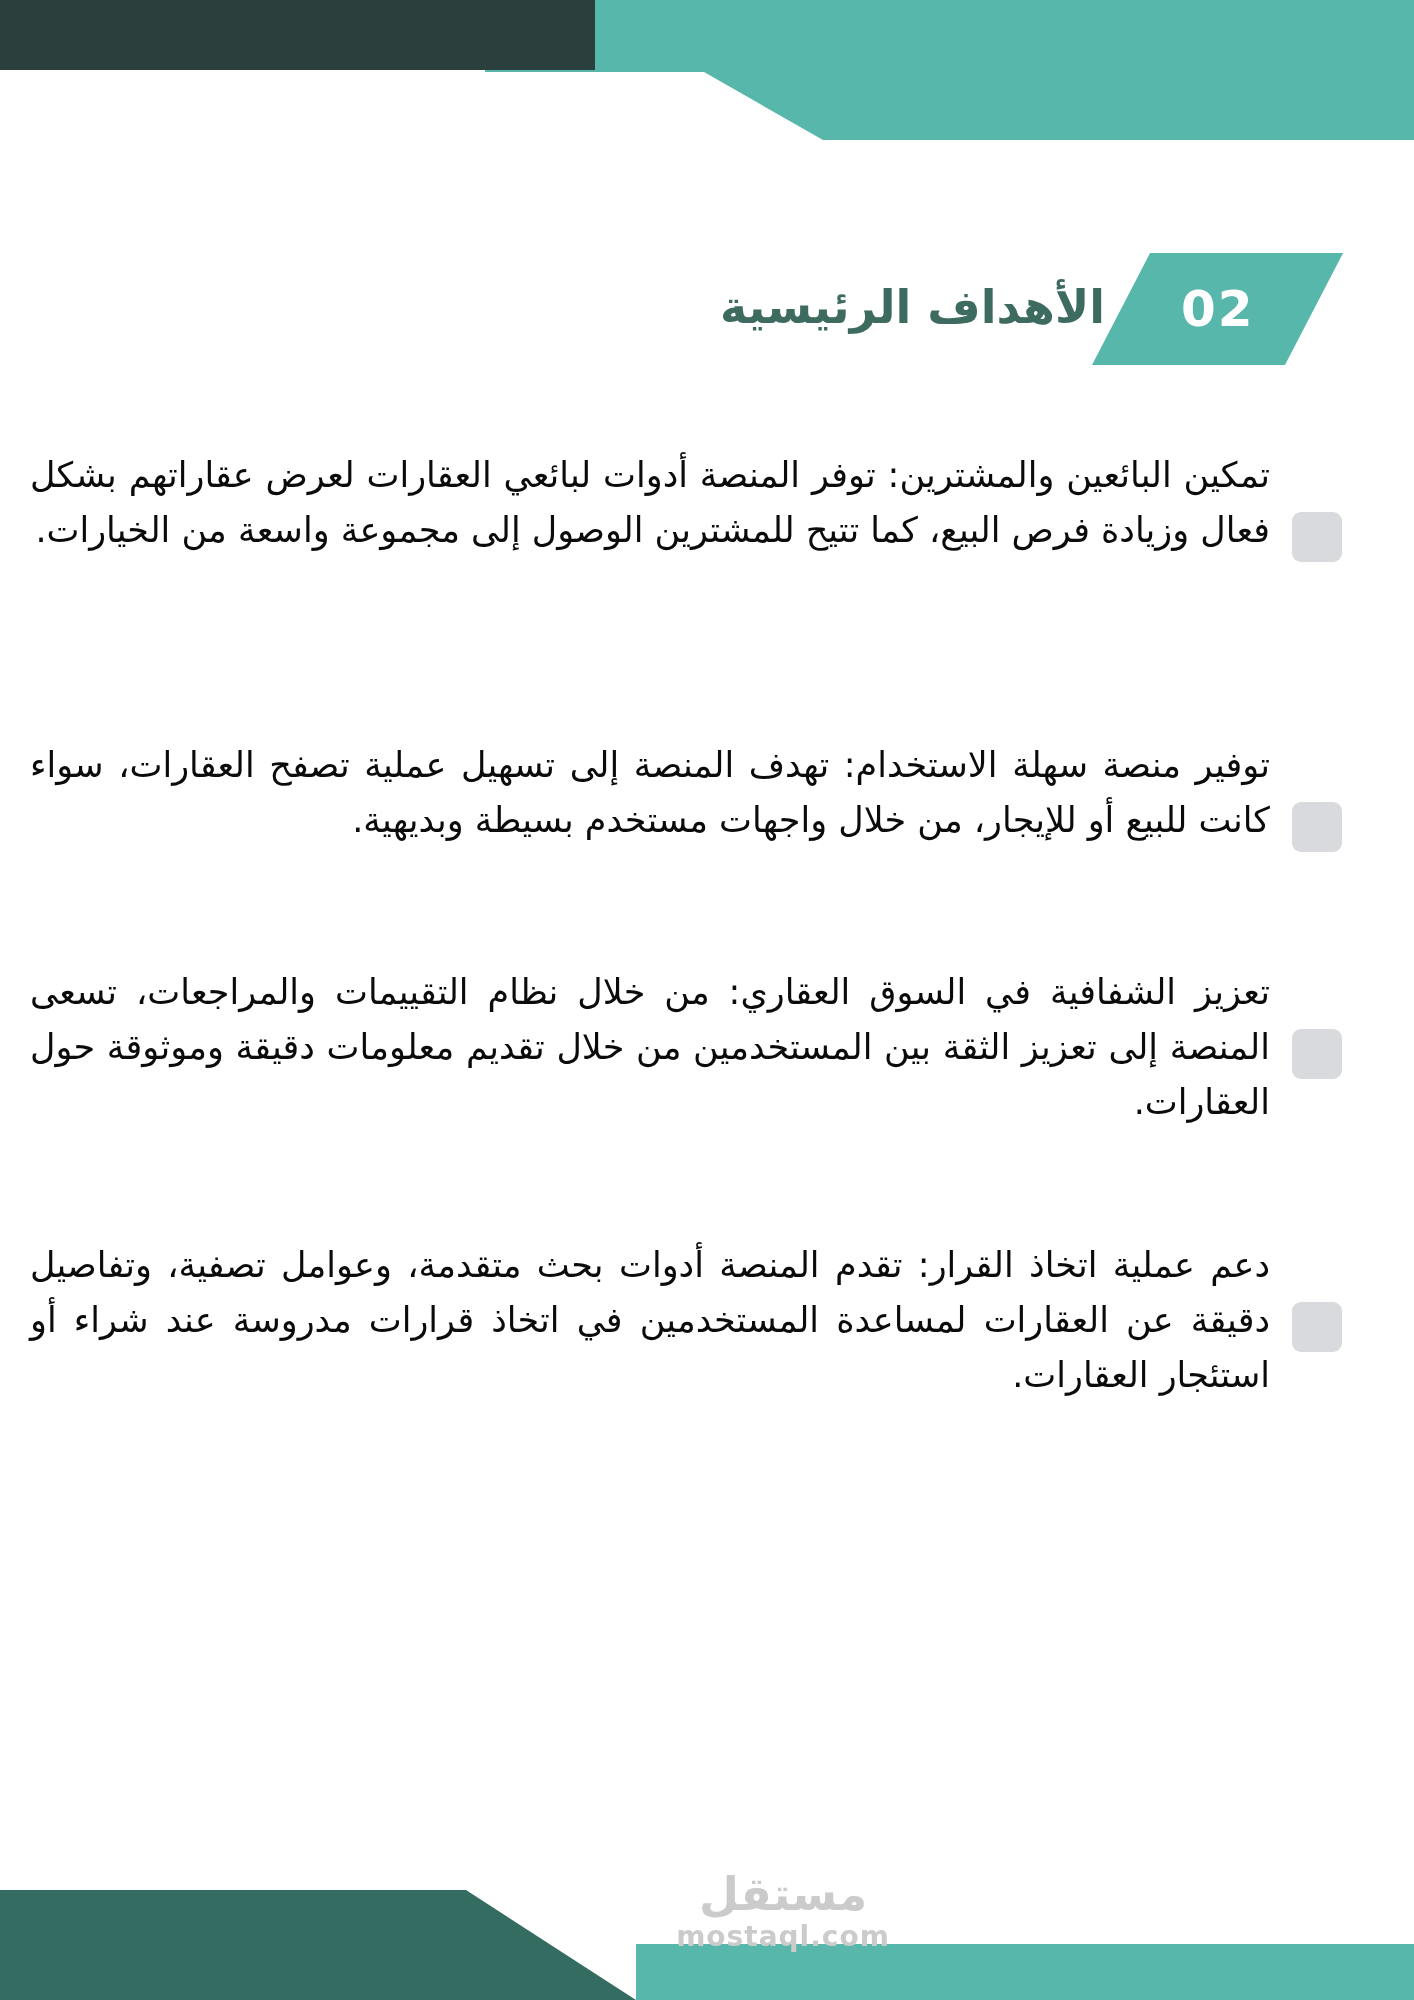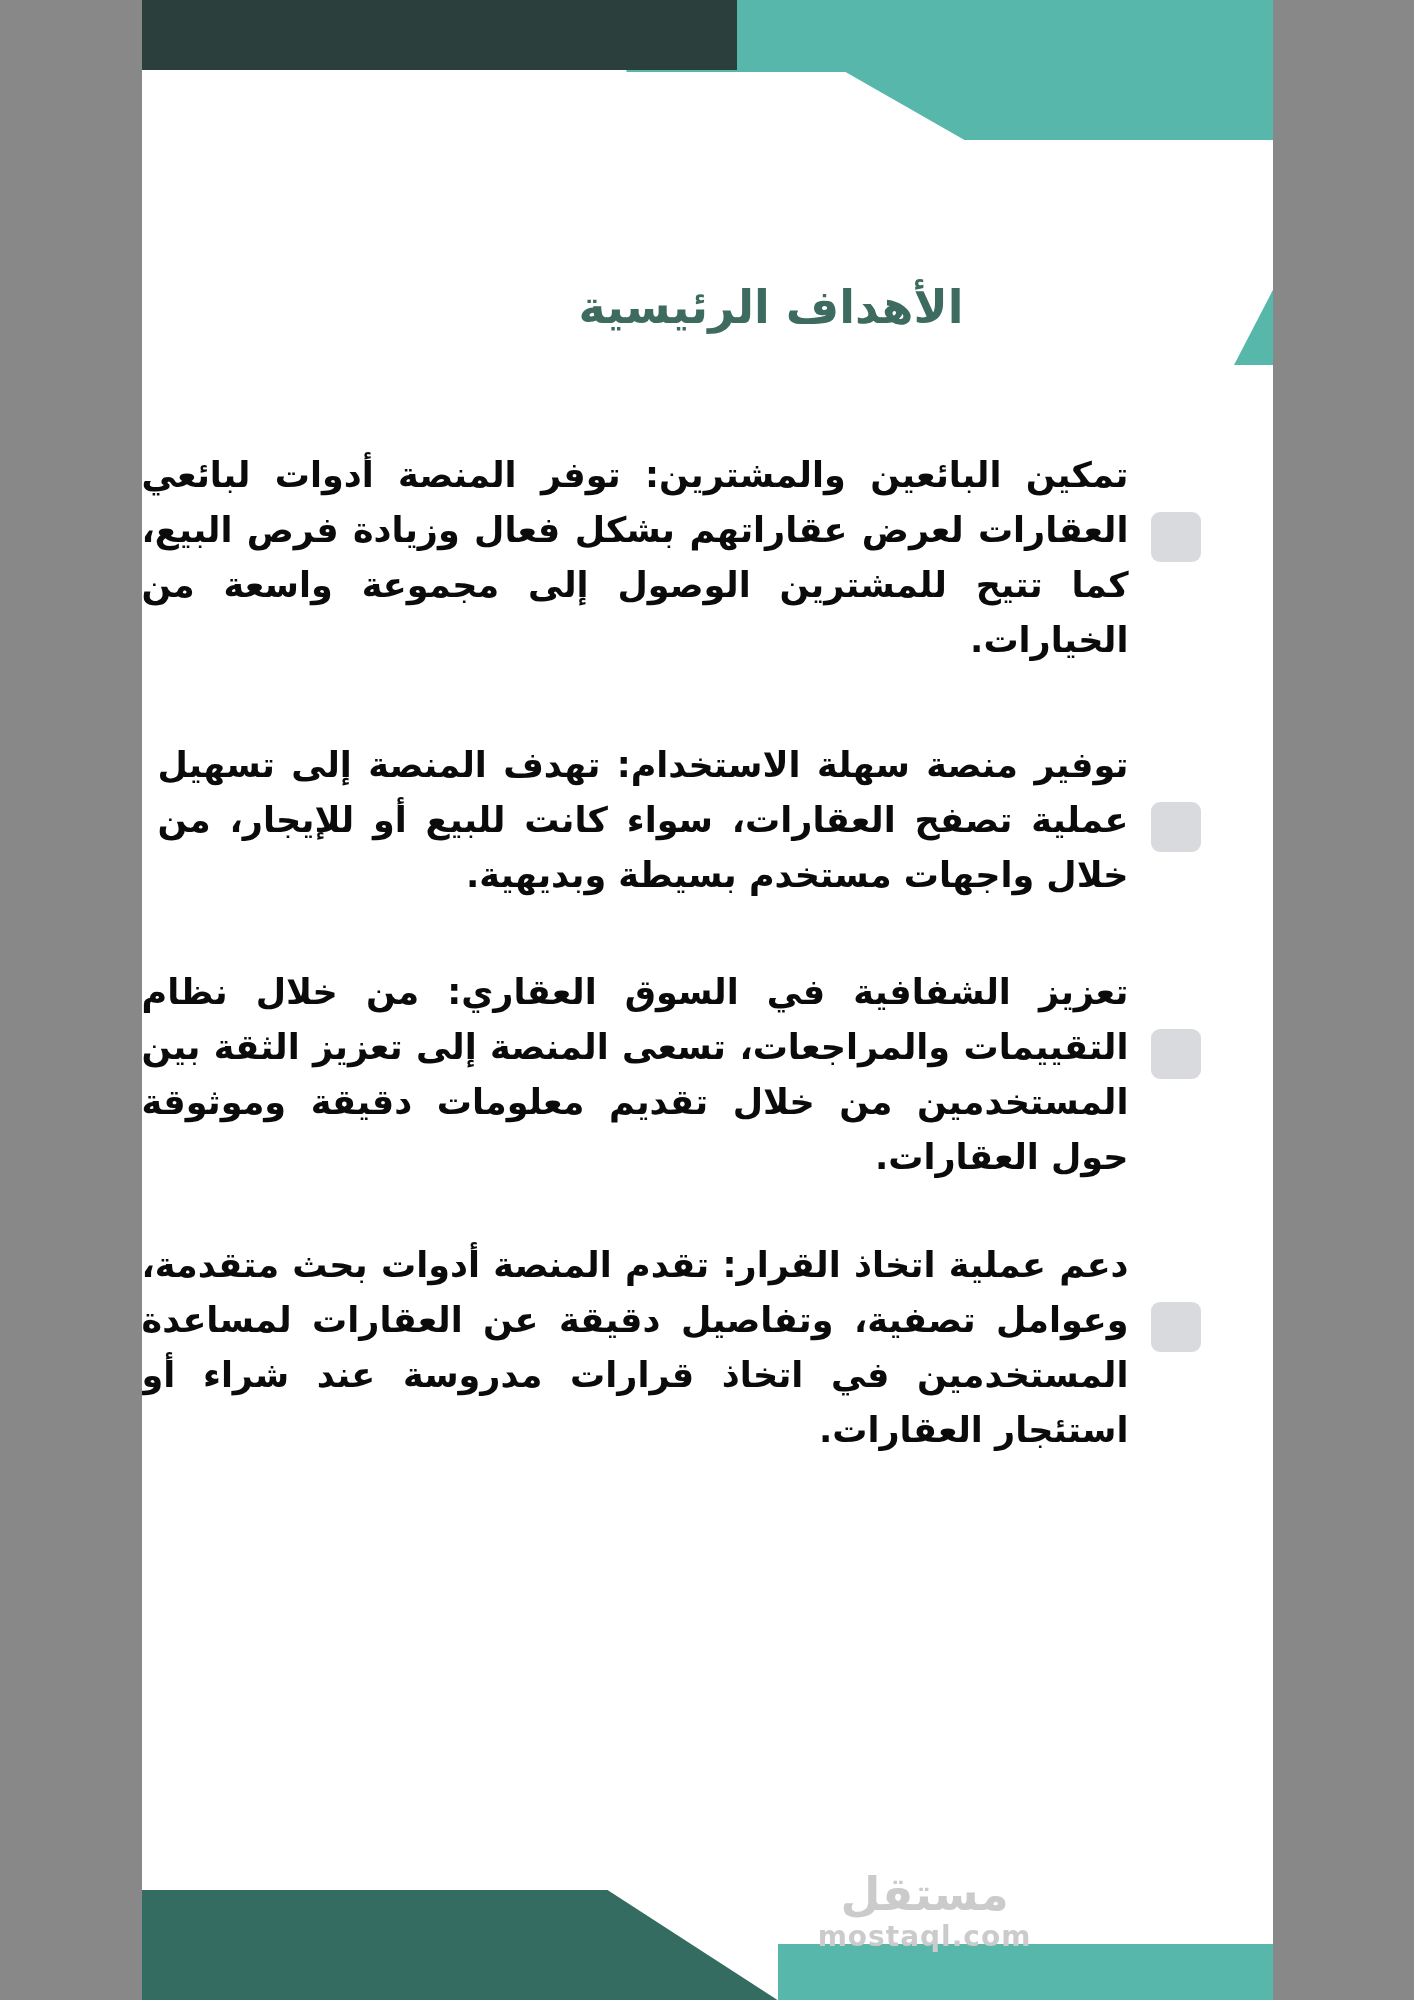--- a/index.html
+++ b/index.html
@@ -8,21 +8,21 @@
     --green-shape: #346C62;
     --title-color: #3E6B5F;
     --text-color: #0B0B0B;
     --bullet-color: #D8DADD;
     --badge-text: #FFFFFF;
     --watermark-color: #CBCBCB;
   }
   html,body{margin:0;padding:0;background:#888;}
   .page{
     position:relative;
-    width:1131px;height:2000px;
+    width:1414px;height:2000px;
     margin:0 auto;
     background:#ffffff;
     overflow:hidden;
     font-family:"DejaVu Sans", sans-serif;
     direction:rtl;
   }
   
   .decor-top-teal{
     position:absolute;top:0;left:0;width:1414px;height:140px;
     background:var(--teal);
@@ -67,21 +67,21 @@
     border-radius:9px;
     margin-left:22px;
     margin-top:64px;
   }
   .objective-text{
     flex:0 1 1240px;
     max-width:1240px;
     margin:0;
     font-size:35px;
     line-height:55px;
-    font-weight:bold;
+    font-weight:normal;
     color:var(--text-color);
     text-align:justify;
     direction:rtl;
   }
   .row-1{top:448px;}
   .row-2{top:738px;margin-left:16px;}
   .row-3{top:965px;}
   .row-4{top:1238px;}
   
   .decor-bottom-dark{

